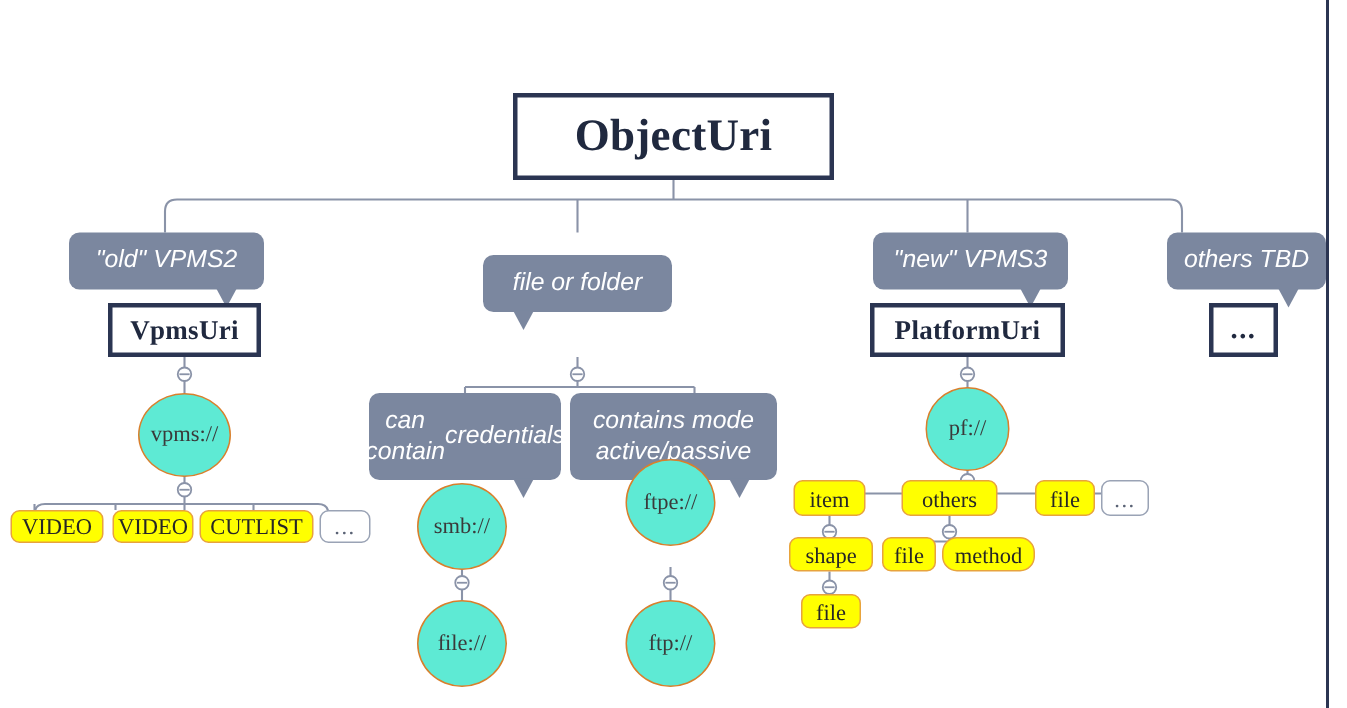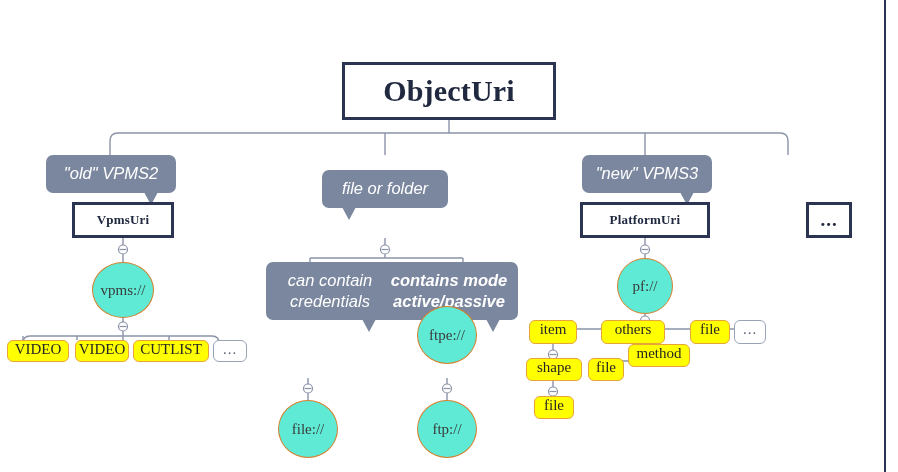--- a/index.html
+++ b/index.html
@@ -20,21 +20,21 @@
 
   
   .clsbox{
     position:absolute;box-sizing:border-box;
     background:#ffffff;border:3px solid #2b3552;
     display:flex;align-items:center;justify-content:center;
     font-family:"Liberation Serif", serif;font-weight:bold;color:#20293f;
     letter-spacing:.2px;
   }
   .clsbox.root{font-size:30px;}
-  .clsbox.lvl2{font-size:13px;}
+  .clsbox.lvl2{font-size:18px;}
   .clsbox.dots{font-size:19px;letter-spacing:1px;}
 
   
   .note{
     position:absolute;box-sizing:border-box;
     background:#7b879f;border-radius:7px;color:#ffffff;
     font-style:italic;font-size:16.5px;line-height:1.28;
     display:flex;align-items:center;justify-content:center;text-align:center;
     padding:2px 9px;
   }
@@ -51,21 +51,21 @@
     position:absolute;box-sizing:border-box;
     background:#5eead4;border:1px solid #d97f2c;border-radius:50%;
     display:flex;align-items:center;justify-content:center;
     font-family:"Liberation Serif", serif;font-size:15px;color:#3a3a3a;
   }
 
   
   .ybox{
     position:absolute;box-sizing:border-box;
     background:#ffff00;border:1.4px solid #e8a33d;border-radius:6px;
-    display:flex;align-items:flex-start;justify-content:center;
+    display:flex;align-items:flex-end;justify-content:center;
     font-family:"Liberation Serif", serif;font-size:15px;color:#262626;
     padding:0 11px;
   }
   .ybox.blank{background:#ffffff;border:1.4px solid #9aa3b5;color:#5a6275;letter-spacing:1px;}
 </style>
 </head>
 <body>
 
 <div id="canvas">
 
@@ -161,50 +161,57 @@
   <div class="note" style="left:322px;top:155px;width:126px;height:38px;margin-top:15px;">
     <span>file or folder</span>
     <span class="tail tl"></span>
   </div>
 
   <div class="note" style="left:582px;top:155px;width:130px;height:38px;">
     <span>"new" VPMS3</span>
     <span class="tail tr"></span>
   </div>
 
+  <div class="note" style="left:778px;top:155px;width:106px;height:38px;">
+    <span>others TBD</span>
+    <span class="tail tr"></span>
+  </div>
 
   <div class="clsbox lvl2" style="left:72px;top:202px;width:102px;height:36px;">
     <span>VpmsUri</span>
   </div>
 
 
   <div class="clsbox lvl2" style="left:580px;top:202px;width:130px;height:36px;">
     <span>PlatformUri</span>
   </div>
 
   <div class="clsbox lvl2 dots" style="left:806px;top:202px;width:46px;height:36px;">
     <span>...</span>
   </div>
 
-  <div class="note" style="left:246px;top:262px;width:128px;height:58px;flex-direction:column;line-height:1.3;margin-left:20px;">
+  <div class="note" style="left:246px;top:262px;width:128px;height:58px;flex-direction:row;line-height:1.3;">
     <span>can contain</span>
     <span>credentials</span>
     <span class="tail tr"></span>
   </div>
 
-  <div class="note" style="left:380px;top:262px;width:138px;height:58px;flex-direction:column;line-height:1.3;font-weight:bold;">
+  <div class="note" style="left:380px;top:262px;width:138px;height:58px;flex-direction:column;line-height:1.3;">
     <span>contains mode</span>
     <span>active/passive</span>
     <span class="tail tr"></span>
   </div>
 
   <div class="oval" style="left:92px;top:262px;width:62px;height:56px;">
     <span>vpms://</span>
   </div>
 
+  <div class="oval" style="left:278px;top:322px;width:60px;height:58px;">
+    <span>smb://</span>
+  </div>
 
   <div class="oval" style="left:278px;top:400px;width:60px;height:58px;">
     <span>file://</span>
   </div>
 
   <div class="oval" style="left:417px;top:306px;width:60px;height:58px;">
     <span>ftpe://</span>
   </div>
 
   <div class="oval" style="left:417px;top:400px;width:60px;height:58px;">
@@ -240,21 +247,21 @@
   <div class="ybox blank" style="left:734px;top:320px;width:32px;height:24px;">
     <span>...</span>
   </div>
 
   <div class="ybox" style="left:526px;top:358px;width:56px;height:23px;font-family:Liberation Serif, serif;">
     <span>shape</span>
   </div>
   <div class="ybox" style="left:588px;top:358px;width:36px;height:23px;">
     <span>file</span>
   </div>
-  <div class="ybox" style="left:628px;top:344px;width:62px;height:23px;">
+  <div class="ybox" style="left:628px;top:358px;width:62px;height:23px;border-radius:10px;">
     <span>method</span>
   </div>
 
   <div class="ybox" style="left:534px;top:396px;width:40px;height:23px;">
     <span>file</span>
   </div>
 
   <div class="page-edge" style="left:884px;"></div>
 
 </div>

